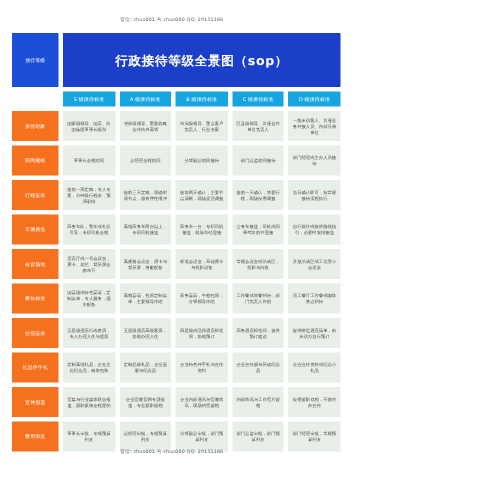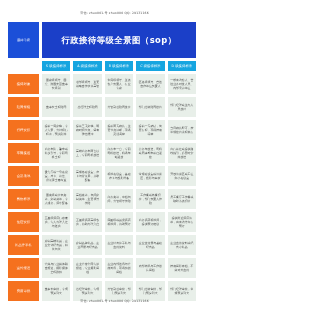--- a/index.html
+++ b/index.html
@@ -43,21 +43,21 @@
     position: absolute;
     top: 300px;
     left: 0;
   }
 
   
   .board {
     position: absolute;
     left: 8px;
     top: 22px;
-    width: 188px;
+    width: 219px;
     border-radius: 27px;
   }
 
   .board-top {
     display: flex;
     align-items: stretch;
     gap: 3px;
     height: 36px;
   }
 

